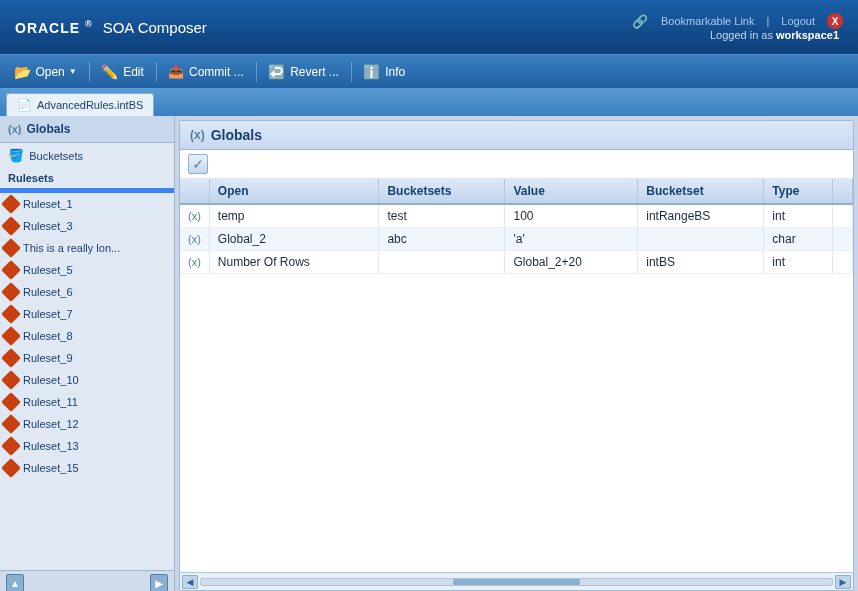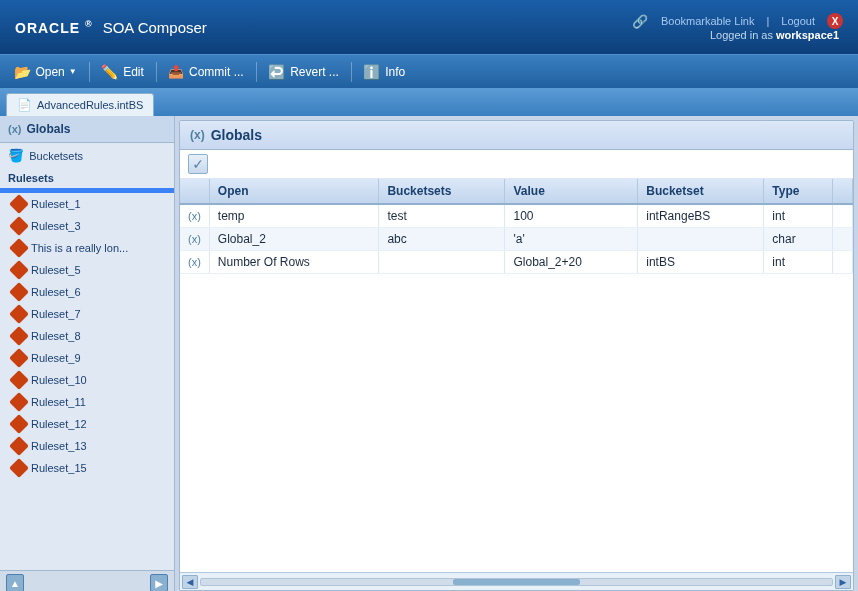--- a/index.html
+++ b/index.html
@@ -132,21 +132,21 @@
       font-weight: bold;
       color: #1a4070;
       cursor: pointer;
       background: #c8d8ec;
       border-bottom: 1px solid #a0b8d0;
     }
     .sidebar-item {
       display: flex;
       align-items: center;
       gap: 5px;
-      padding: 4px 12px;
+      padding: 4px 4px;
       font-size: 11px;
       color: #1a4070;
       cursor: pointer;
     }
     .sidebar-item .item-icon { width: 14px; height: 14px; background: #c84010; border-radius: 2px; display: inline-block; transform: rotate(45deg); flex-shrink: 0; }
     .sidebar-subsection {
       padding: 5px 8px;
       font-size: 11px;
       color: #1a4070;
       display: flex;

